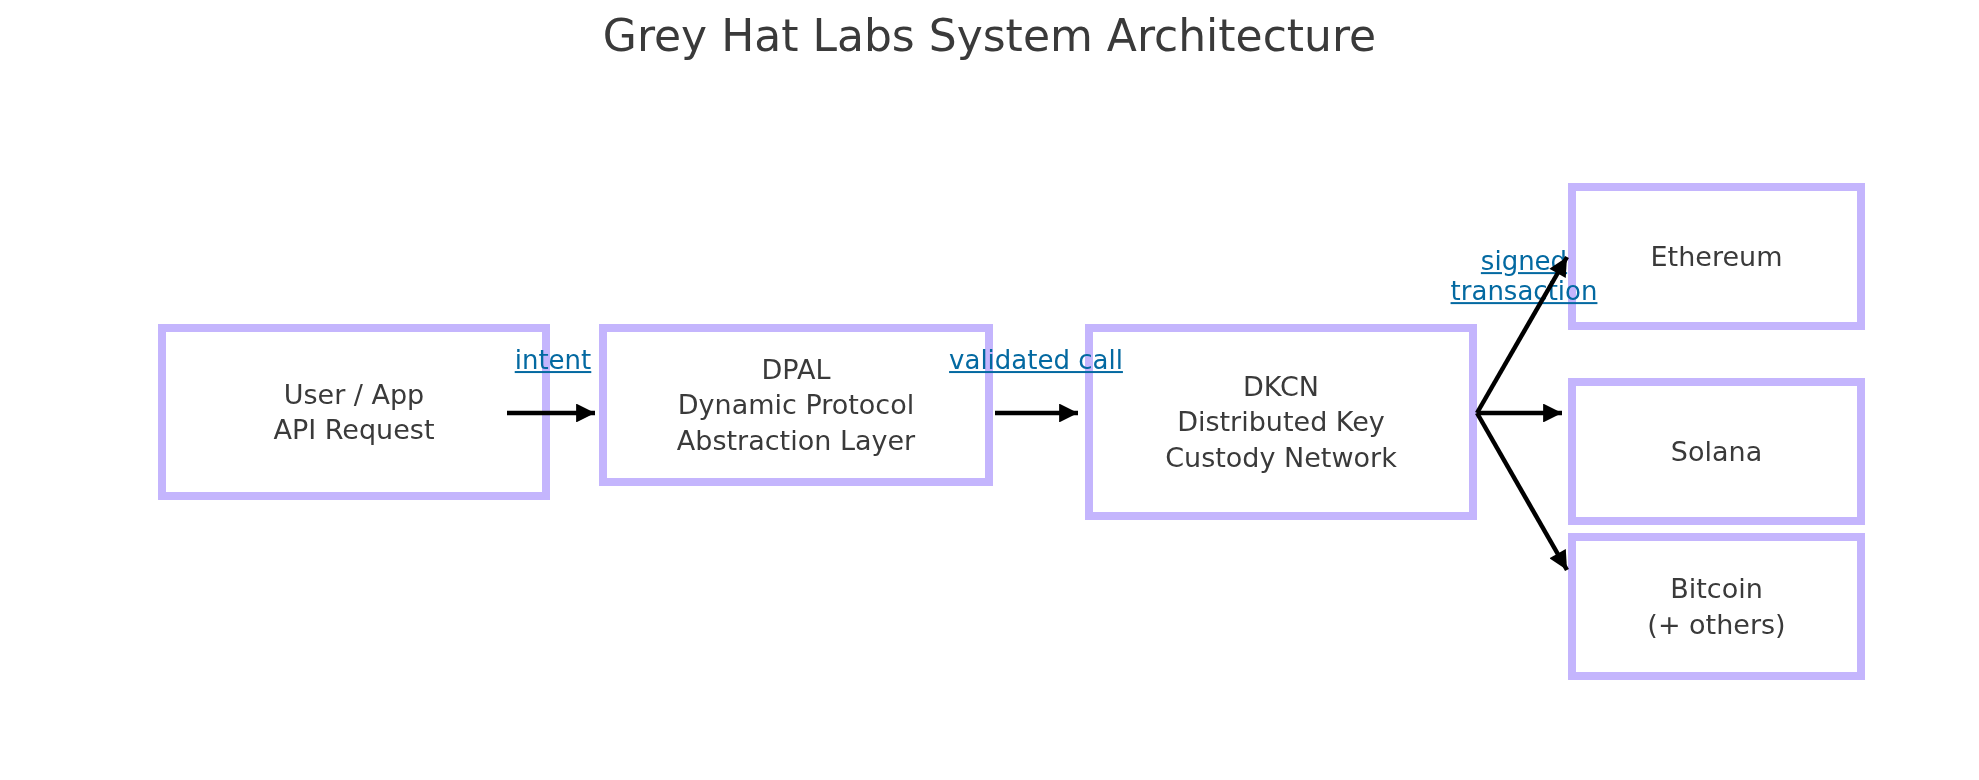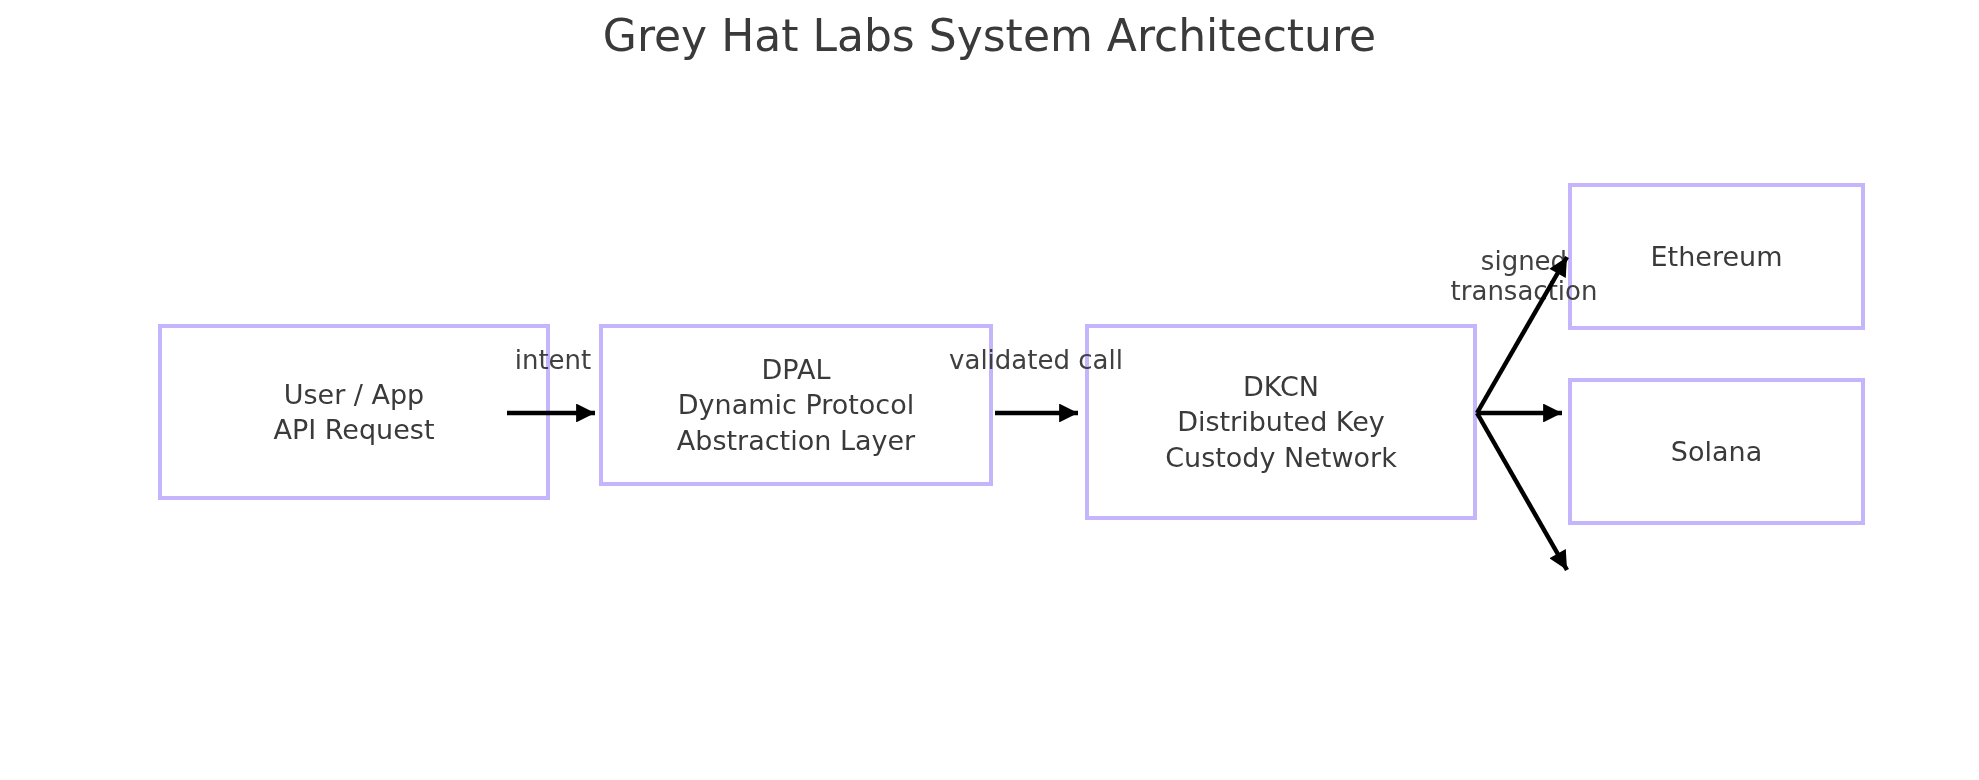--- a/index.html
+++ b/index.html
@@ -17,21 +17,21 @@
     left: 0;
     top: 10px;
     width: 100%;
     text-align: center;
     font-size: 44px;
     color: #3a3a3a;
     z-index: 1;
   }
   .node {
     position: absolute;
-    border: 4px solid #c4b5fd;
+    border: 8px solid #c4b5fd;
     background: #ffffff;
     display: flex;
     align-items: center;
     justify-content: center;
     text-align: center;
     white-space: pre-line;
     color: #3a3a3a;
     font-size: 27px;
     line-height: 1.3;
     z-index: 2;
@@ -40,24 +40,25 @@
   #node-dpal      { left: 599px;  top: 324px; width: 394px; height: 162px; }
   #node-dkcn      { left: 1085px; top: 324px; width: 392px; height: 196px; }
   #node-ethereum  { left: 1568px; top: 183px; width: 297px; height: 147px; }
   #node-solana    { left: 1568px; top: 358px; width: 297px; height: 147px; margin-top: 20px; }
   #node-bitcoin   { left: 1568px; top: 533px; width: 297px; height: 147px; }
   .edge-label {
     position: absolute;
     transform: translate(-50%, -50%);
     text-align: center;
     white-space: pre-line;
-    color: #404040;
+    color: #0369a1;
     font-size: 26px;
     line-height: 1.15;
     z-index: 3;
+    text-decoration: underline;
   }
   #label-intent             { left: 553px;  top: 361px; }
   #label-validated-call     { left: 1036px; top: 361px; }
   #label-signed-transaction { left: 1524px; top: 277px; }
   #arrows-layer {
     position: absolute;
     left: 0;
     top: 0;
     width: 1979px;
     height: 780px;
@@ -94,20 +95,22 @@
 Abstraction Layer</div>
 
   <div class="node" id="node-dkcn">DKCN
 Distributed Key
 Custody Network</div>
 
   <div class="node" id="node-ethereum">Ethereum</div>
 
   <div class="node" id="node-solana">Solana</div>
 
+  <div class="node" id="node-bitcoin">Bitcoin
+(+ others)</div>
 
   <div class="edge-label" id="label-intent">intent</div>
 
   <div class="edge-label" id="label-validated-call">validated call</div>
 
   <div class="edge-label" id="label-signed-transaction">signed
 transaction</div>
 
 </div>
 

